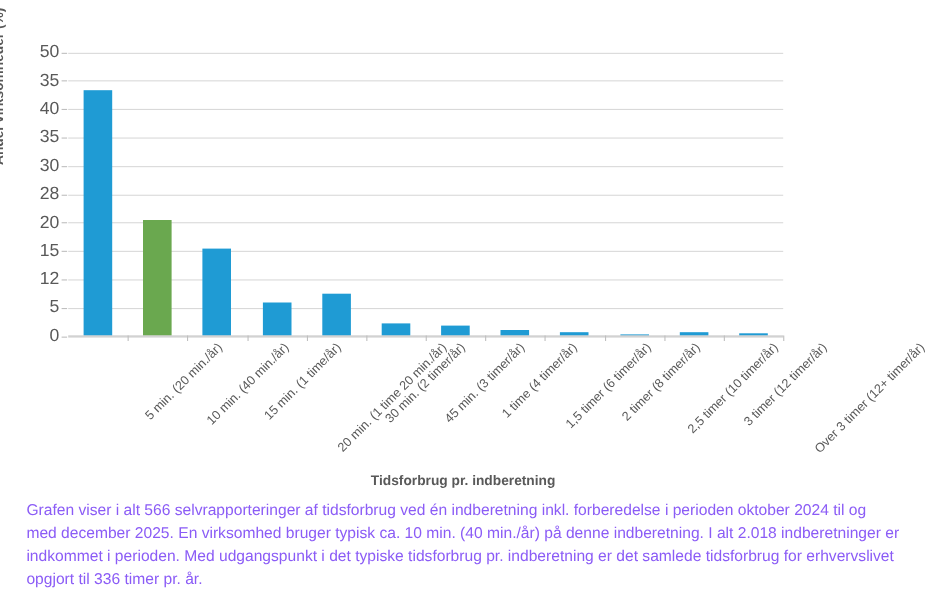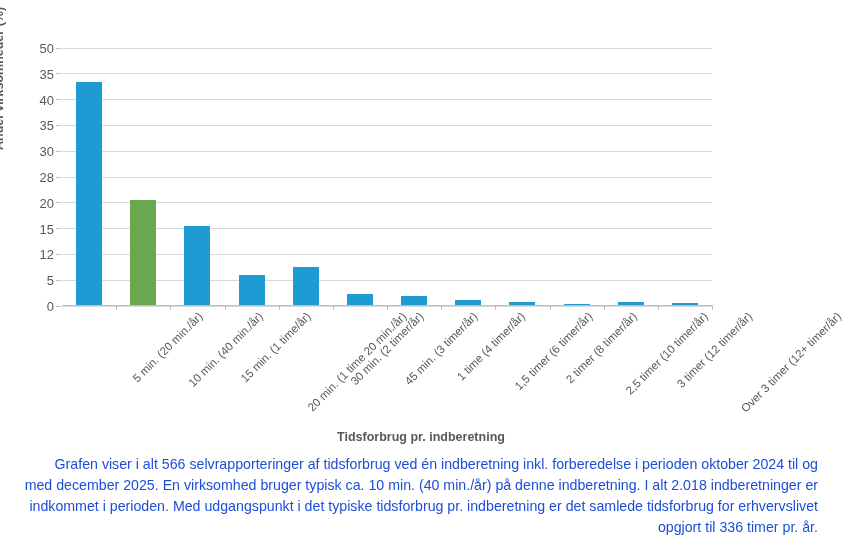--- a/index.html
+++ b/index.html
@@ -60,21 +60,21 @@
     position: absolute;
     left: 0;
     bottom: 0;
     width: 650px;
     height: 1px;
     background: #bfbfbf;
   }
   .ytick-label {
     position: absolute;
     right: 8px;
-    font-size: 13px;
+    font-size: 16px;
     color: #595959;
     transform: translateY(-50%);
     text-align: right;
     white-space: nowrap;
   }
   .ytick-holder {
     position: absolute;
     left: 0;
     top: 0;
     width: 62px;
@@ -153,24 +153,24 @@
     font-weight: bold;
     color: #595959;
   }
 
   
   .footnote {
     position: absolute;
     left: 24px;
     top: 454px;
     width: 794px;
-    text-align: right;
+    text-align: left;
     font-size: 14.2px;
     line-height: 21px;
-    color: #1d4ed8;
+    color: #8b5cf6;
   }
 </style>
 </head>
 <body>
 
 <div id="root">
 
 
   <div class="ytick-holder" style="left:0; top:48px;">
       <div class="ytick-label" style="top: 258px;">0</div>

